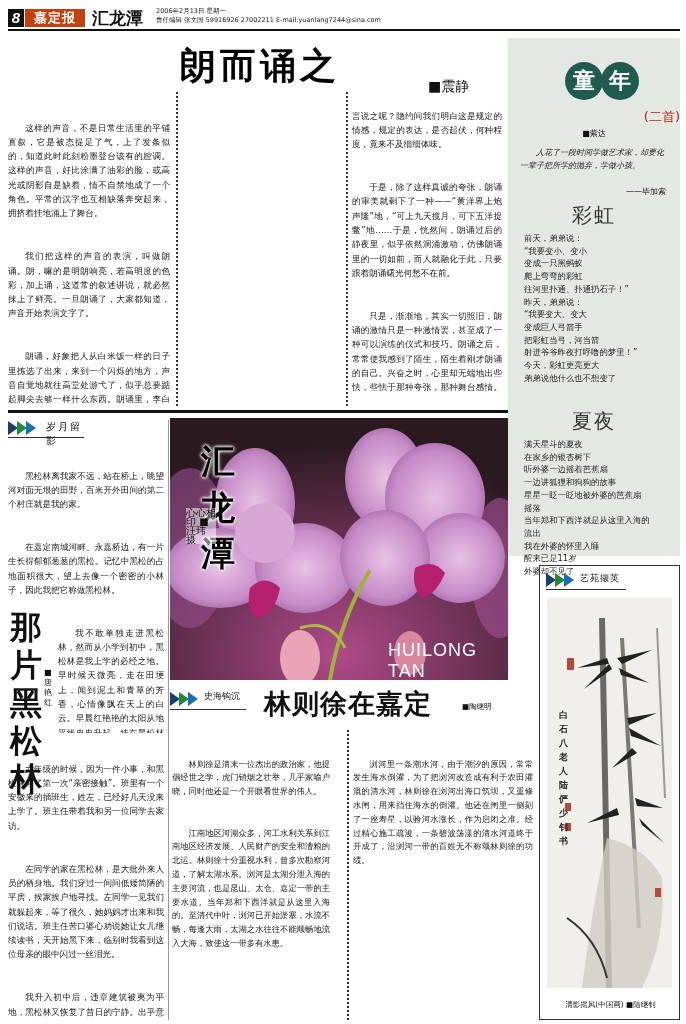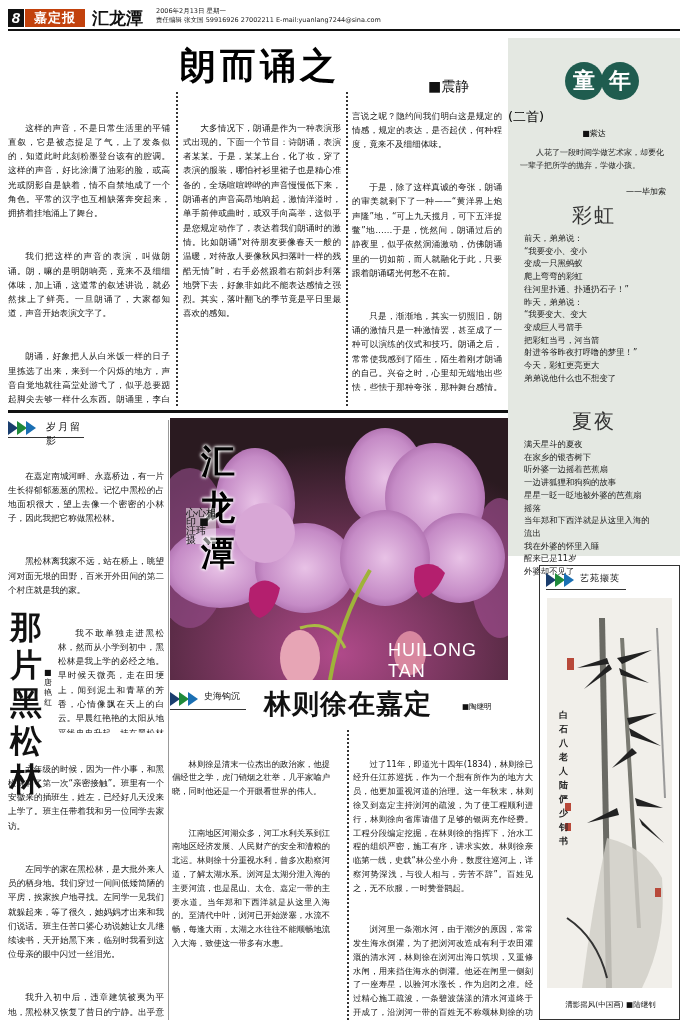--- a/index.html
+++ b/index.html
@@ -38,46 +38,45 @@
   <div id="section" class="abs">汇龙潭</div>
   <div id="meta1" class="abs">2006年2月13日 星期一</div>
   <div id="meta2" class="abs">责任编辑 张文国 59916926 27002211 E-mail:yuanlang7244@sina.com</div>
 </div>
 
 <div id="maintitle" class="abs">朗而诵之</div>
 <div id="byline1" class="abs">■震静</div>
 
 <div class="abs txt" style="left:8px;top:92px;width:162px;height:314px">
   <p class="ind">这样的声音，不是日常生活里的平铺直叙，它是被态提足了气，上了发条似的，知道此时此刻粉墨登台该有的腔调。这样的声音，好比涂满了油彩的脸，或高光或阴影自是缺着，情不自禁地成了一个角色。平常的汉字也互相缺落奔突起来，拥挤着挂地涌上了舞台。</p>
-  <p class="ind">我们把这样的声音的表演，叫做朗诵。朗，嘛的是明朗响亮，竟来不及细细体味，加上诵，这道常的叙述讲说，就必然抹上了鲜亮。一旦朗诵了，大家都知道，声音开始表演文字了。</p>
+  <p class="ind">我们把这样的声音的表演，叫做朗诵。朗，嘛的是明朗响亮，若高明度的色彩，加上诵，这道常的叙述讲说，就必然抹上了鲜亮。一旦朗诵了，大家都知道，声音开始表演文字了。</p>
   <p class="ind">朗诵，好象把人从白米饭一样的日子里拣选了出来，来到一个闪烁的地方，声音自觉地就往高堂处游弋了，似乎总要踮起脚尖去够一样什么东西。朗诵里，李白的床前明月如往常一样的波波沉默着，却似乎格外怀着乡愁的珠泪了。更何况，大海、高山、湖泊，还有历史、祖国、革命……这些生活里难得表达的词语，在朗诵的声音里自然地气象万千，波澜壮阔地抒展开来。人，是自觉地要坐着一些感染的。</p>
   
 </div>
 <div class="abs sep" style="left:176px;top:92px;height:314px"></div>
 <div class="abs txt" style="left:183px;top:92px;width:158px;height:314px">
-  <p class="ind">大多情况下，朗诵是作为一种表演形式出现的。下面一个节目：诗朗诵，表演者某某。于是，某某上台，化了妆，穿了表演的服装，哪怕衬衫里裙子也是精心准备的，全场喧喧哗哗的声音慢慢低下来，朗诵者的声音高昂地响起，激情洋溢时，单手前伸或曲时，或双手向高举，这似乎是您规定动作了，表达着我们朗诵时的激情。比如朗诵“对待朋友要像春天一般的温暖，对待敌人要像秋风扫落叶一样的残酷无情”时，右手必然跟着右前斜步利落地劈下去，好象非如此不能表达感情之强烈。其实，落叶翻飞的季节竟是平日里最喜欢的感知。</p>
   
   
 </div>
 <div class="abs sep" style="left:346px;top:92px;height:314px"></div>
 <div class="abs txt" style="left:352px;top:80px;width:150px;height:314px">
   <p>言说之呢？隐约间我们明白这是规定的情感，规定的表达，是否起伏，何种程度，竟来不及细细体味。</p>
   <p class="ind">于是，除了这样真诚的夸张，朗诵的审美就剩下了一种——“黄洋界上炮声隆”地，“可上九天揽月，可下五洋捉鳖”地……于是，恍然间，朗诵过后的静夜里，似乎依然洞涌激动，仿佛朗诵里的一切如前，而人就融化于此，只要跟着朗诵曙光何愁不在前。</p>
   <p class="ind">只是，渐渐地，其实一切照旧，朗诵的激情只是一种激情罢，甚至成了一种可以演练的仪式和技巧。朗诵之后，常常使我感到了陌生，陌生着刚才朗诵的自己。兴奋之时，心里却无端地出些怯，些怯于那种夸张，那种舞台感情。一次一次的，冒出一点，若细密的小草，在心里挠痒，挠醒着某些多年以后回望而生的感悟。</p>
   
   
   
 </div>
 
 <div id="poems" class="abs">
   <div class="circ" style="left:57px;top:24px">童</div>
   <div class="circ" style="left:93px;top:24px">年</div>
-  <div class="abs" style="left:0;width:172px;top:70px;text-align:left;font-size:13px;color:#000000">(二首)</div>
+  <div class="abs" style="left:0;width:172px;top:70px;text-align:right;font-size:13px;color:#b91c1c">(二首)</div>
   <div class="abs" style="left:0;width:172px;top:90px;text-align:center;font-size:8px">■紫达</div>
-  <div class="abs" style="left:12px;top:108px;width:150px;font-size:8px;line-height:13px;text-indent:2em;color:#222">人花了一段时间学做艺术家，却要化一辈子把所学的抛弃，学做小孩。</div>
+  <div class="abs" style="left:12px;top:108px;width:150px;font-size:8px;line-height:13px;font-style:italic;text-indent:2em;color:#222">人花了一段时间学做艺术家，却要化一辈子把所学的抛弃，学做小孩。</div>
   <div class="abs" style="right:14px;top:148px;font-size:8px">——毕加索</div>
   <div class="ptitle" style="top:164px">彩虹</div>
   <div class="abs" style="left:16px;top:194px">
     <div class="pline">前天，弟弟说：</div>
     <div class="pline">“我要变小、变小</div>
     <div class="pline">变成一只黑蚂蚁</div>
     <div class="pline">爬上弯弯的彩虹</div>
     <div class="pline">往河里扑通、扑通扔石子！”</div>
     <div class="pline"></div>
     <div class="pline">昨天，弟弟说：</div>
@@ -110,22 +109,22 @@
 <div class="abs" style="left:8px;top:418px;width:76px;height:20px;border-bottom:1px solid #333">
   <svg class="abs" style="left:0;top:3px" width="30" height="14">
       <polygon points="0,0 10,7 0,14" fill="#1a3e6e"></polygon>
       <polygon points="9,0 19,7 9,14" fill="#1f8a3a"></polygon>
       <polygon points="18,0 28,7 18,14" fill="#1a6fb3"></polygon>
     </svg>
   <span class="abs" style="left:38px;top:2px;font-size:10px;letter-spacing:2px">岁月留影</span>
 </div>
 
 <div class="abs txt" style="left:8px;top:440px;width:156px;height:155px">
+  <p class="ind">黑松林离我家不远，站在桥上，眺望河对面无垠的田野，百米开外田间的第二个村庄就是我的家。</p>
   <p class="ind">在嘉定南城河畔、永嘉桥边，有一片生长得郁郁葱葱的黑松。记忆中黑松的占地面积很大，望上去像一个密密的小林子，因此我把它称做黑松林。</p>
-  <p class="ind">黑松林离我家不远，站在桥上，眺望河对面无垠的田野，百米开外田间的第二个村庄就是我的家。</p>
   
 </div>
 <div class="abs" style="left:8px;top:608px;width:36px;font:900 32px 'DejaVu Sans',sans-serif;line-height:38px;text-align:center;word-break:break-all">那片黑松林</div>
 <div class="abs" style="left:44px;top:668px;width:10px;font-size:8px;line-height:10px;word-break:break-all">■唐艳红</div>
 <div class="abs txt" style="left:58px;top:597px;width:106px;height:136px">
   <p class="ind">我不敢单独走进黑松林，然而从小学到初中，黑松林是我上学的必经之地。早时候天微亮，走在田埂上，闻到泥土和青草的芳香，心情像飘在天上的白云。早晨红艳艳的太阳从地平线冉冉升起，挂在黑松林的树梢上，晨曦穿过黑松林拿染出浓浓的金色。放学路过黑松林，我在桥上从容眺望，田间仍有人在劳作，袅袅炊烟从村庄升起，间或传来几声狗吠，我仔细辨认自家的屋顶，想象父母在灶间忙碌，感觉无比温暖踏实。</p>
 </div>
 <div class="abs txt" style="left:8px;top:733px;width:156px;height:285px">
   <p class="ind">六年级的时候，因为一件小事，和黑松林有了第一次“亲密接触”。班里有一个安徽来的插班生，姓左，已经好几天没来上学了。班主任带着我和另一位同学去家访。</p>
   <p class="ind">左同学的家在黑松林，是大批外来人员的栖身地。我们穿过一间间低矮简陋的平房，挨家挨户地寻找。左同学一见我们就躲起来，等了很久，她妈妈才出来和我们说话。班主任苦口婆心劝说她让女儿继续读书，天开始黑下来，临别时我看到这位母亲的眼中闪过一丝泪光。</p>
@@ -181,21 +180,20 @@
 <div class="abs" style="left:264px;top:686px;font:900 27px 'DejaVu Sans',sans-serif;letter-spacing:1px">林则徐在嘉定</div>
 <div class="abs" style="left:462px;top:702px;font-size:7.5px">■陶继明</div>
 
 <div class="abs txt" style="left:172px;top:730px;width:158px;height:290px;font-size:8.3px;line-height:13.8px">
   <p class="ind">林则徐是清末一位杰出的政治家，他提倡经世之学，虎门销烟之壮举，几乎家喻户晓，同时他还是一个开眼看世界的伟人。</p>
   <p class="ind">江南地区河湖众多，河工水利关系到江南地区经济发展、人民财产的安全和漕粮的北运。林则徐十分重视水利，曾多次勘察河道，了解太湖水系。浏河是太湖分泄入海的主要河流，也是昆山、太仓、嘉定一带的主要水道。当年郑和下西洋就是从这里入海的。至清代中叶，浏河已开始淤塞，水流不畅，每逢大雨，太湖之水往往不能顺畅地流入大海，致使这一带多有水患。</p>
   
 </div>
 <div class="abs sep" style="left:347px;top:730px;height:290px"></div>
 <div class="abs txt" style="left:353px;top:730px;width:180px;height:290px;font-size:8.3px;line-height:13.8px">
-  <p class="ind">过了11年，即道光十四年(1834)，林则徐已经升任江苏巡抚，作为一个想有所作为的地方大员，他更加重视河道的治理。这一年秋末，林则徐又到嘉定主持浏河的疏浚，为了使工程顺利进行，林则徐向省库请借了足够的银两充作经费。工程分段编定挖掘，在林则徐的指挥下，治水工程的组织严密，施工有序，讲求实效。林则徐亲临第一线，史载“林公坐小舟，数度往巡河上，详察河势深浅，与役人相与，劳苦不辞”。百姓见之，无不欣服，一时赞誉鹊起。</p>
   <p class="ind">浏河里一条潮水河，由于潮汐的原因，常常发生海水倒灌，为了把浏河改造成有利于农田灌溉的清水河，林则徐在浏河出海口筑坝，又重修水闸，用来挡住海水的倒灌。他还在闸里一侧刻了一座寿星，以验河水涨长，作为启闭之准。经过精心施工疏浚，一条碧波荡漾的清水河道终于开成了，沿浏河一带的百姓无不称颂林则徐的功绩。</p>
   
   
   
 </div>
 
 <div id="artbox" class="abs">
   <div class="abs" style="left:6px;top:4px;width:80px;height:20px;border-bottom:1px solid #333">
     <svg class="abs" style="left:0;top:3px" width="30" height="14">
         <polygon points="0,0 10,7 0,14" fill="#1a3e6e"></polygon>

